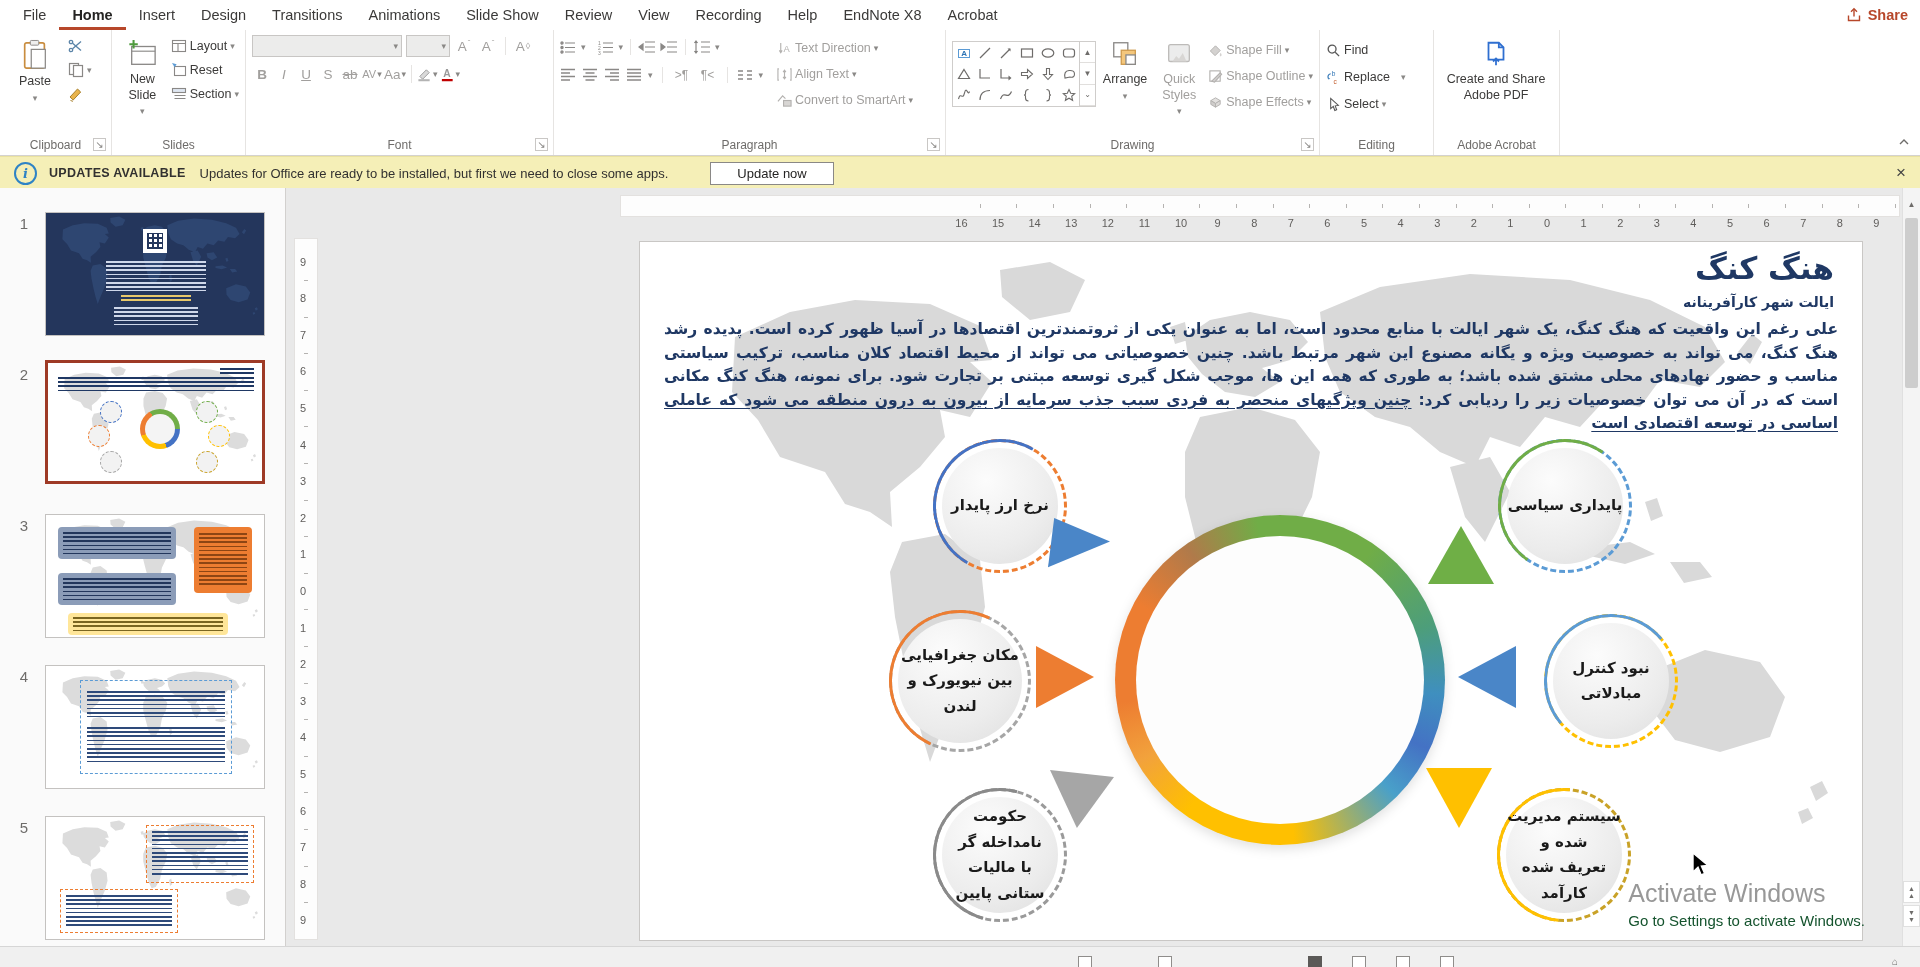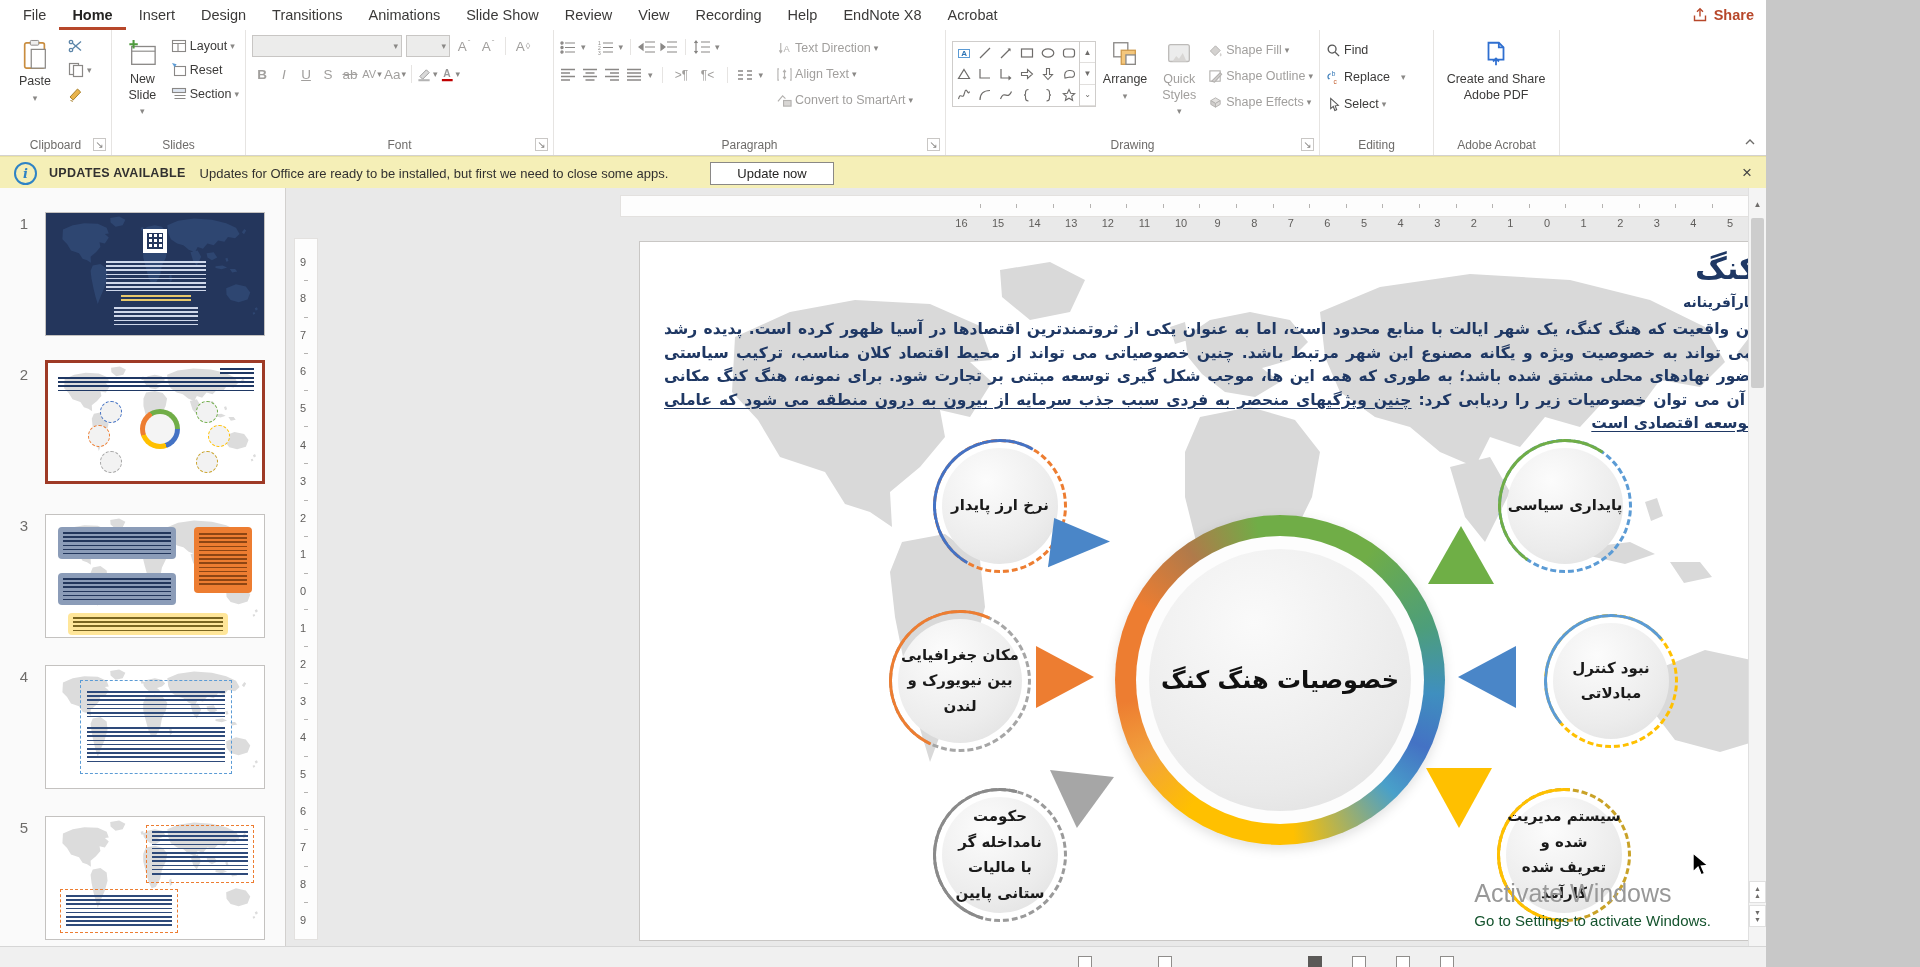--- a/index.html
+++ b/index.html
@@ -1,16 +1,16 @@
 <!DOCTYPE html>
 <html><head>
 <meta charset="utf-8">
 <style>
   html,body{margin:0;padding:0;background:#c8c8c8;}
-  .app{position:relative;width:1766px;height:967px;background:#fff;overflow:hidden;
+  .app{position:relative;width:1920px;height:967px;background:#fff;overflow:hidden;
        font-family:"Liberation Sans",sans-serif;color:#444;-webkit-font-smoothing:antialiased;}
   .fa{font-family:"DejaVu Sans",sans-serif;direction:rtl;}
   
   .tabsrow{position:absolute;top:0;left:0;right:0;height:30px;display:flex;align-items:stretch;padding-left:10px;background:#fff;}
   .rtab{padding:0 13px;font-size:14.5px;color:#3b3a39;display:flex;align-items:center;cursor:default;}
   .rtab.active{font-weight:bold;color:#252423;box-shadow:inset 0 -3px 0 #b7472a;}
   .sharebtn{position:absolute;right:12px;top:3px;height:24px;display:flex;align-items:center;gap:6px;
             color:#b7472a;font-weight:bold;font-size:14.5px;}
   
   .ribbon{position:absolute;top:30px;left:0;right:0;height:125px;background:#fff;border-bottom:1px solid #d4d2cf;display:flex;}
@@ -813,23 +813,20 @@
         <div class="map-host"><svg viewBox="0 0 1222 698" width="100%" height="100%" preserveAspectRatio="none">
               <path fill="currentColor" d="M95,95 L150,70 215,58 290,62 340,84 352,118 330,120 352,140 330,175 300,168 305,195 280,225 250,250 252,285 230,270 205,262 185,230 140,215 118,178 92,150 Z M360,28 L410,20 445,38 430,70 390,78 362,55 Z M262,300 L305,292 340,318 345,365 330,420 305,480 290,520 278,480 266,430 255,375 250,330 Z M545,95 L570,78 610,70 650,78 668,100 650,118 622,126 640,140 615,155 585,150 562,132 548,115 Z M530,85 L545,80 548,98 535,102 Z M560,175 L610,165 655,178 680,210 672,255 650,300 640,355 615,400 592,408 575,370 560,315 545,255 545,210 Z M690,360 L702,352 708,385 695,395 Z M680,70 L740,45 830,32 930,38 1010,58 1065,85 1085,120 1060,145 1020,138 1000,165 965,158 940,185 905,175 880,205 850,195 835,225 800,210 770,185 735,175 700,150 685,115 Z M810,225 L850,215 870,250 845,300 825,275 Z M900,230 L940,225 960,255 930,270 905,255 Z M950,305 l40,-5 25,12 -30,10 -35,-8 Z M1030,320 l30,0 12,15 -28,6 Z M1005,260 l12,-4 6,18 -12,5 Z M1098,110 l14,-18 10,8 -12,22 Z M1010,430 L1065,408 1120,420 1145,455 1130,495 1080,510 1035,498 1012,468 Z M1170,545 l12,-6 6,12 -12,8 Z M1158,570 l10,-4 5,10 -11,6 Z"></path>
             </svg></div>
 
         <div class="stitle fa">هنگ کنگ</div>
         <div class="ssub fa">ایالت شهر کارآفرینانه</div>
         <div class="sbody fa"><span>علی رغم این واقعیت که هنگ کنگ، یک شهر ایالت با منابع محدود است، اما به عنوان یکی از ثروتمندترین اقتصادها در آسیا ظهور کرده است. پدیده رشد هنگ کنگ، می تواند به خصوصیت ویژه و یگانه مصنوع این شهر مرتبط باشد. چنین خصوصیاتی می تواند از محیط اقتصاد کلان مناسب، ترکیب سیاستی مناسب و حضور نهادهای محلی مشتق شده باشد؛ به طوری که همه این ها، موجب شکل گیری توسعه مبتنی بر تجارت شود. برای نمونه، هنگ کنگ مکانی است که در آن می توان خصوصیات زیر را ردیابی کرد: </span><u>چنین ویژگیهای منحصر به فردی سبب جذب سرمایه از بیرون به درون منطقه می شود که عاملی اساسی در توسعه اقتصادی است</u></div>
 
         <div class="cring">
           <div class="gap"></div>
-          <div class="fill">
-              <span class="lbl">خصوصیات هنگ کنگ</span>
-            </div>
         </div>
 
         <div class="sat" style="--dash:#ed7d31;--arc:#4472c4;--rot:-15deg;left:293px;top:197px;width:134px;height:134px">
           <div class="fill">
               <span class="lbl">نرخ ارز پایدار</span>
             </div>
           </div>
         <div class="sat" style="--dash:#5b9bd5;--arc:#70ad47;--rot:-10deg;left:858px;top:197px;width:134px;height:134px">
           <div class="fill">
               <span class="lbl">پایداری سیاسی</span>

